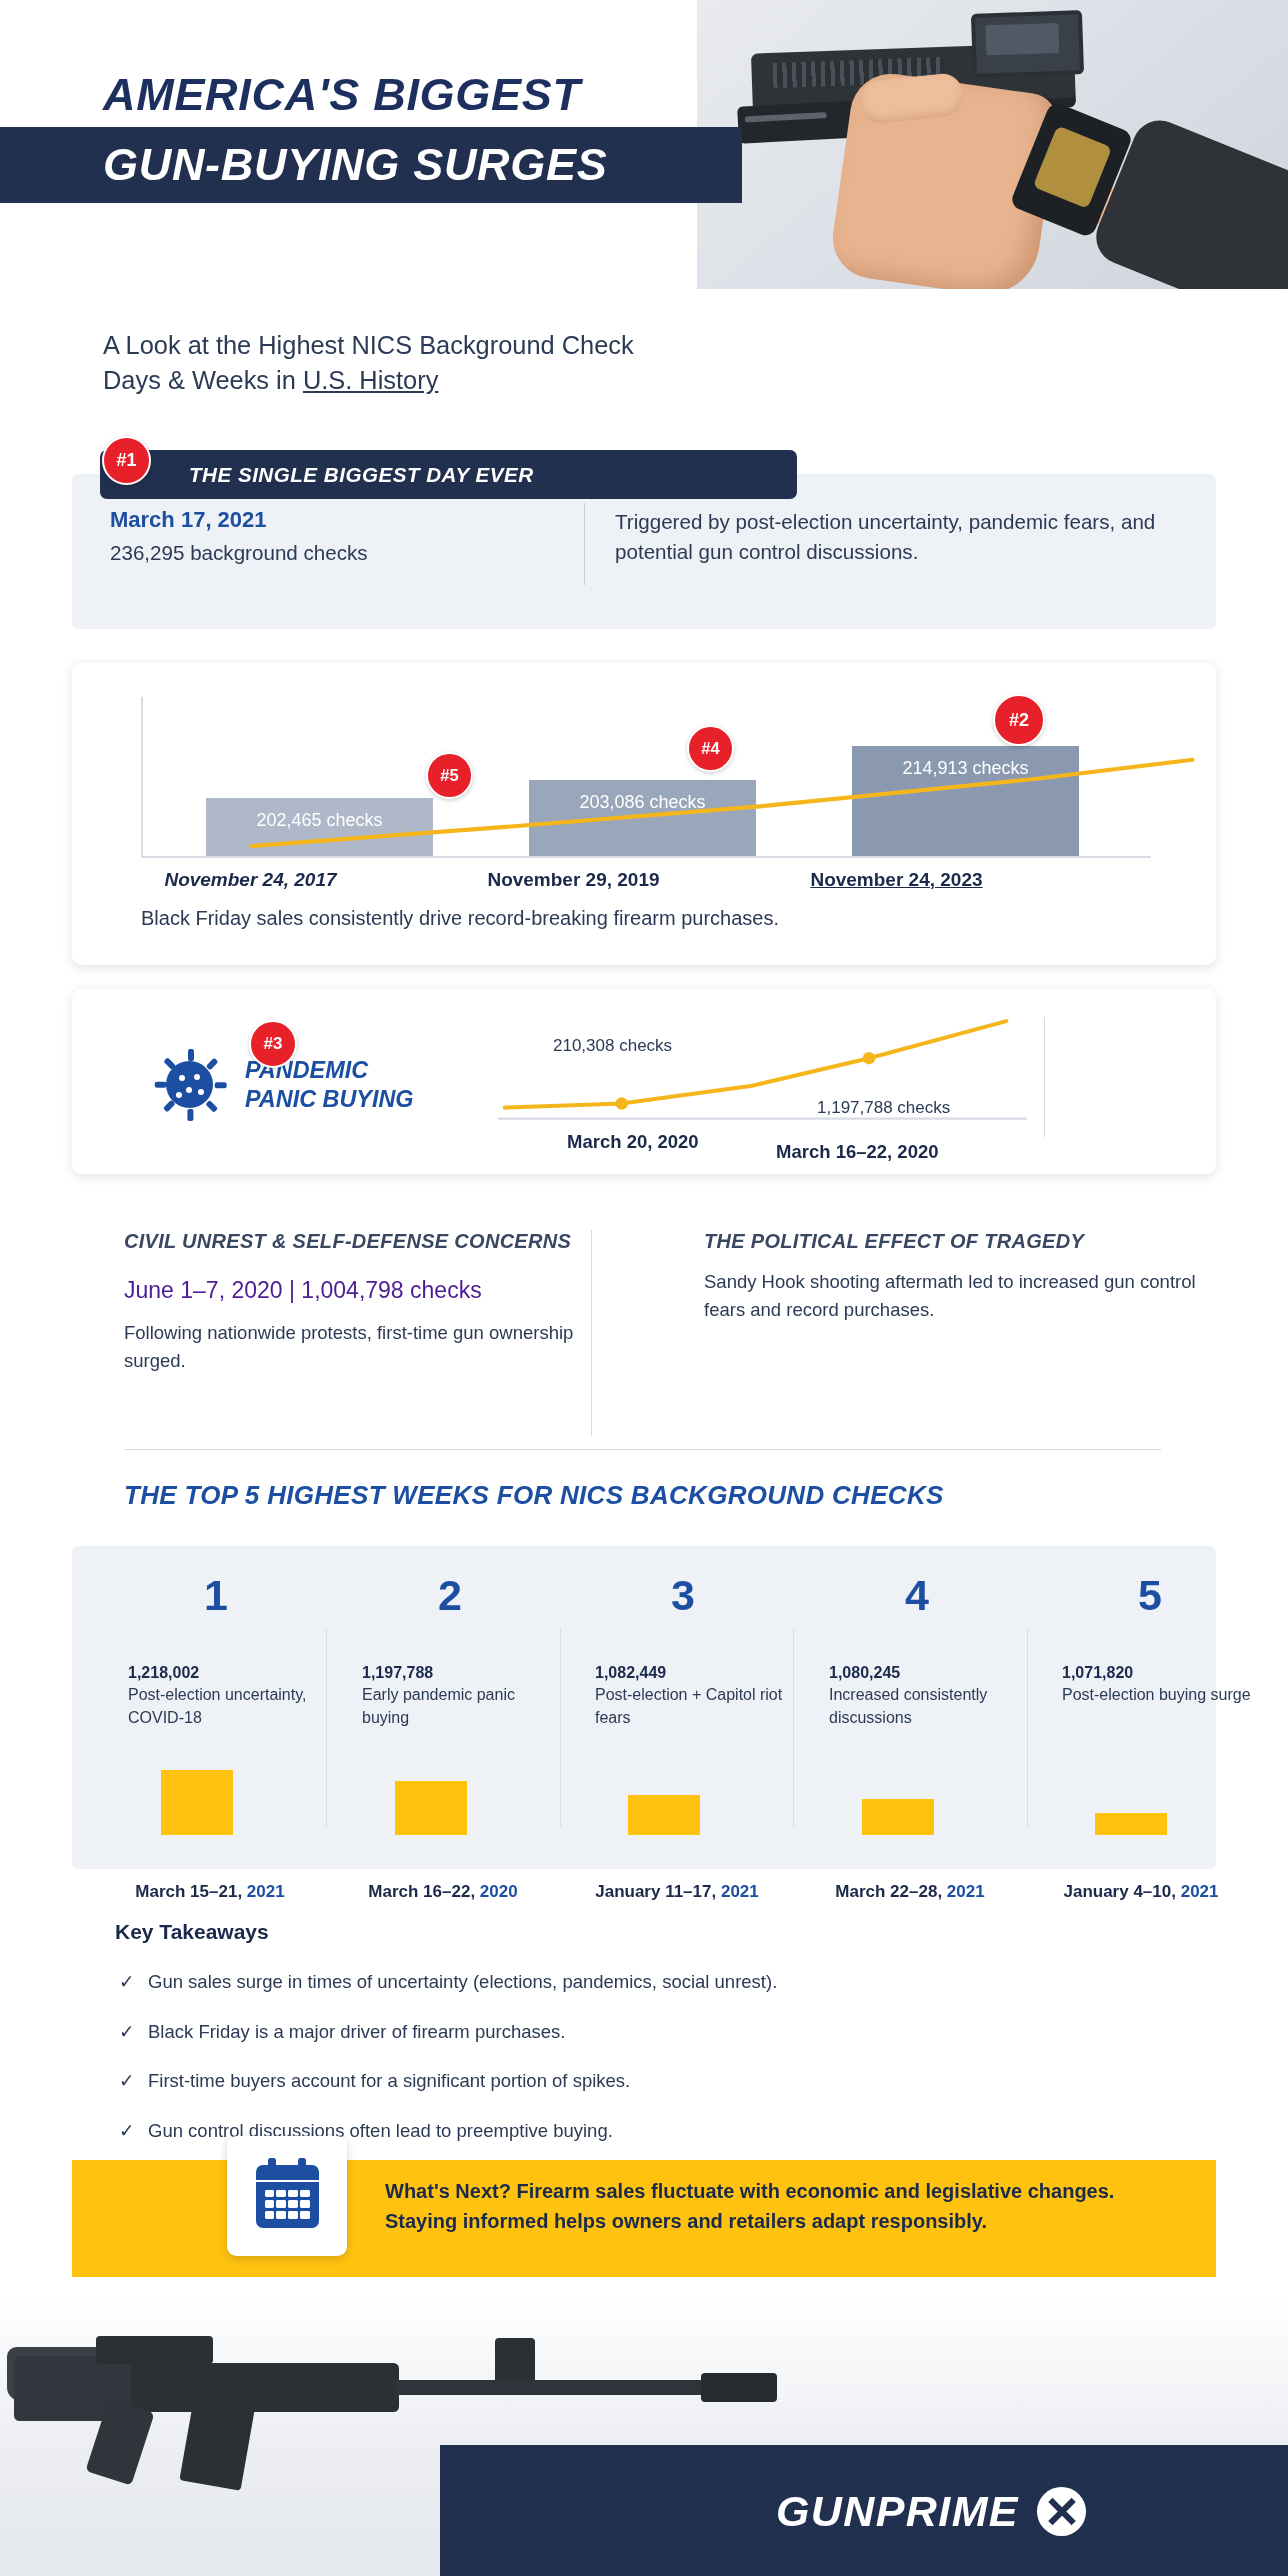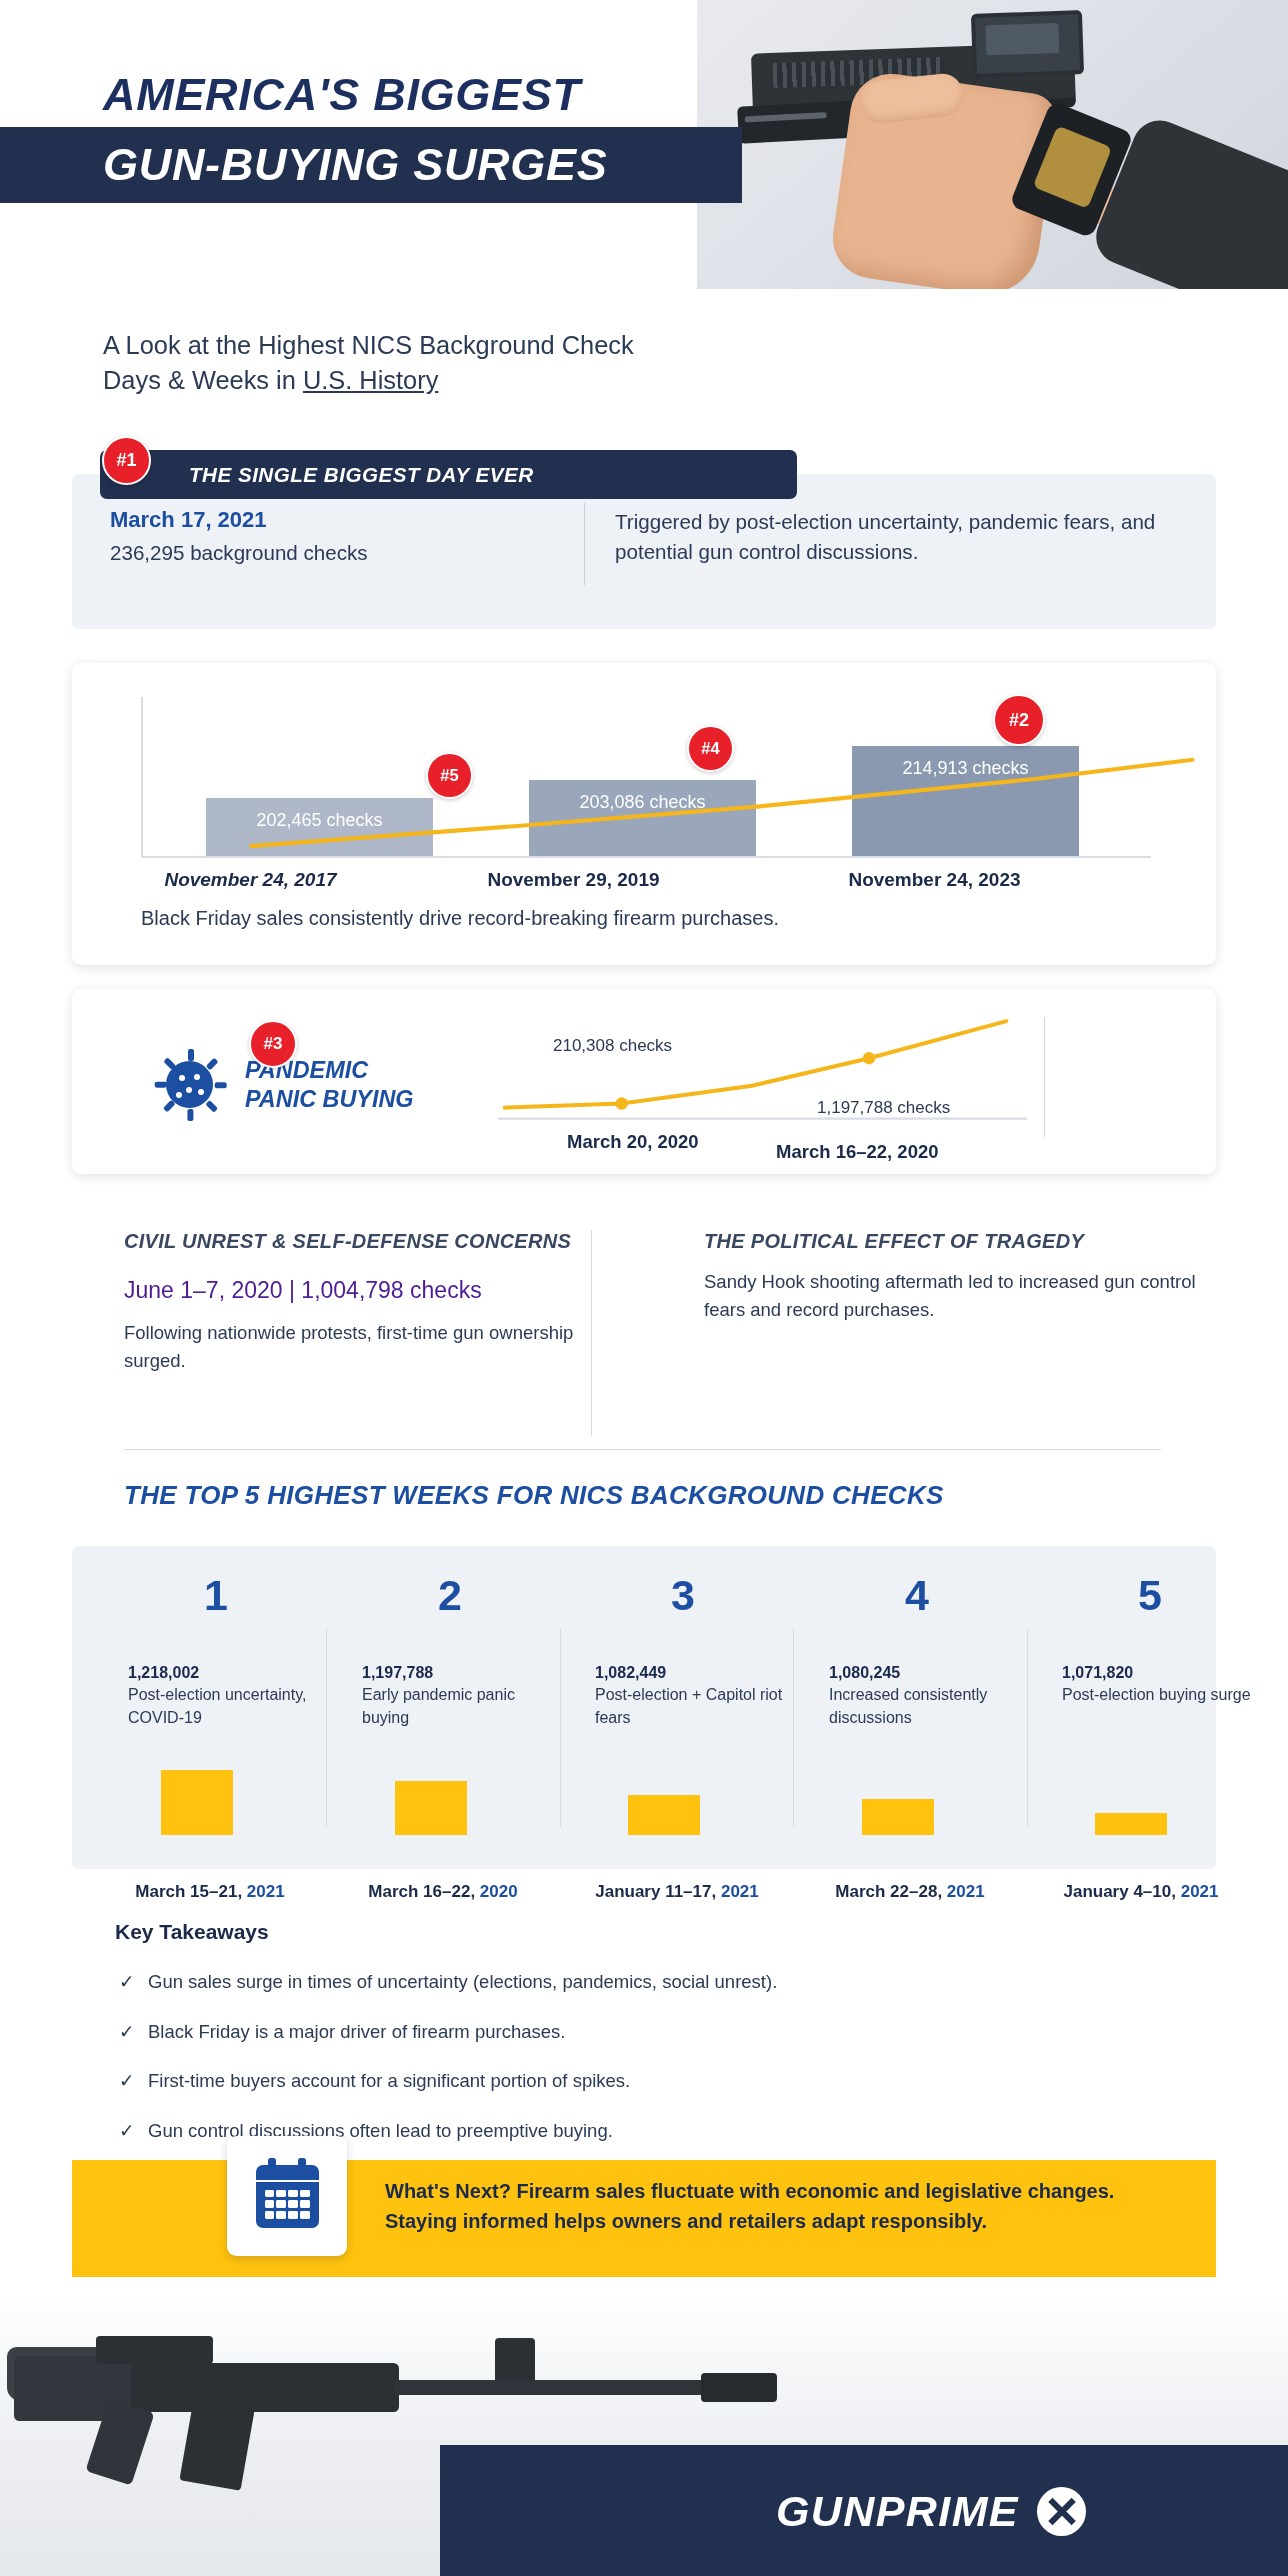--- a/index.html
+++ b/index.html
@@ -296,21 +296,21 @@
     position: absolute;
     top: 206px;
     width: 275px;
     text-align: center;
     font-size: 19px;
     font-weight: bold;
     color: #1b2a4a;
   }
   #bflab1 { left: 41px; font-style: italic; }
   #bflab2 { left: 364px; }
-  #bflab3 { left: 725px; }
+  #bflab3 { left: 687px; text-decoration: underline; }
   .bf-note {
     position: absolute;
     left: 69px; top: 244px;
     font-size: 20px;
     color: #2b3a55;
   }
   #bubble5 { left: 426px; top: 752px; width: 43px; height: 43px; font-size: 16.5px; }
   #bubble4 { left: 687px; top: 725px; width: 43px; height: 43px; font-size: 16.5px; }
   #bubble2 { left: 993px; top: 694px; width: 48px; height: 48px; font-size: 18px; }
 
@@ -811,21 +811,21 @@
   </div>
   <div class="tc-vline"></div>
   <div class="tc-hline"></div>
 
   <div class="top5-title">The Top 5 Highest Weeks for NICS Background Checks</div>
   <div class="card" id="top5-card">
     <div class="t5-cell" style="left:41px">
       <div class="t5-rank">1</div>
       <div class="t5-body">
         <div class="t5-num">1,218,002</div>
-        <div>Post-election uncertainty, COVID-19</div>
+        <div>Post-election uncertainty, COVID-18</div>
       </div>
       <div class="t5-bar" style="height:65px"></div>
     </div>
     <div class="t5-sep" style="left:254px"></div>
 
     <div class="t5-cell" style="left:275px">
       <div class="t5-rank">2</div>
       <div class="t5-body">
         <div class="t5-num">1,197,788</div>
         <div>Early pandemic panic buying</div>

